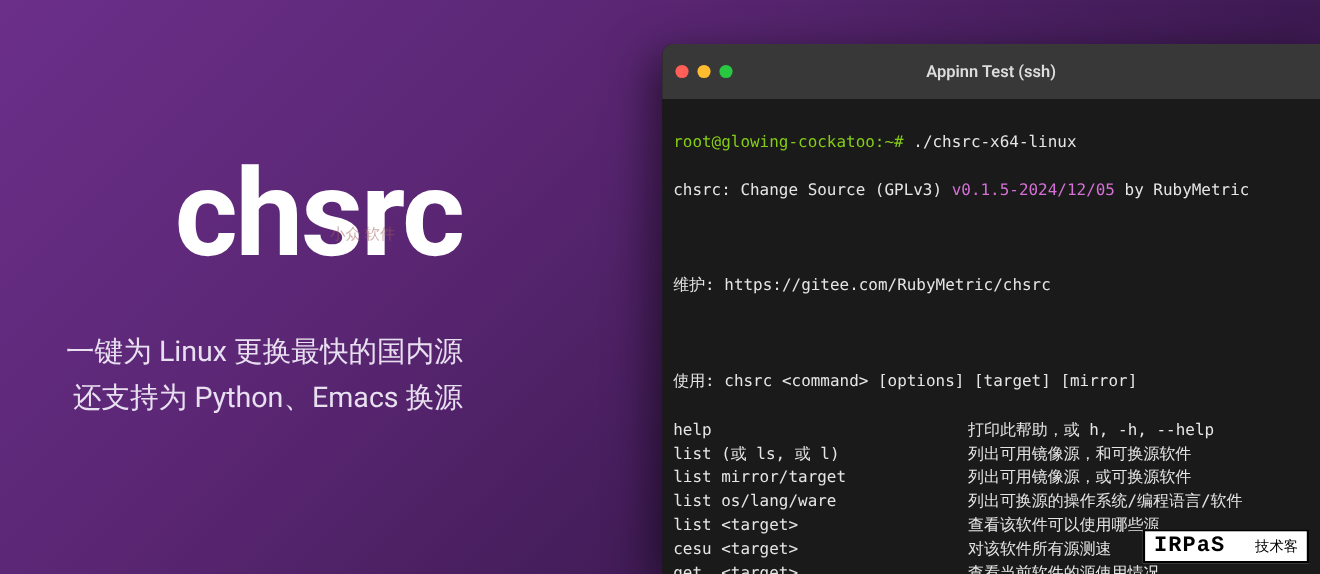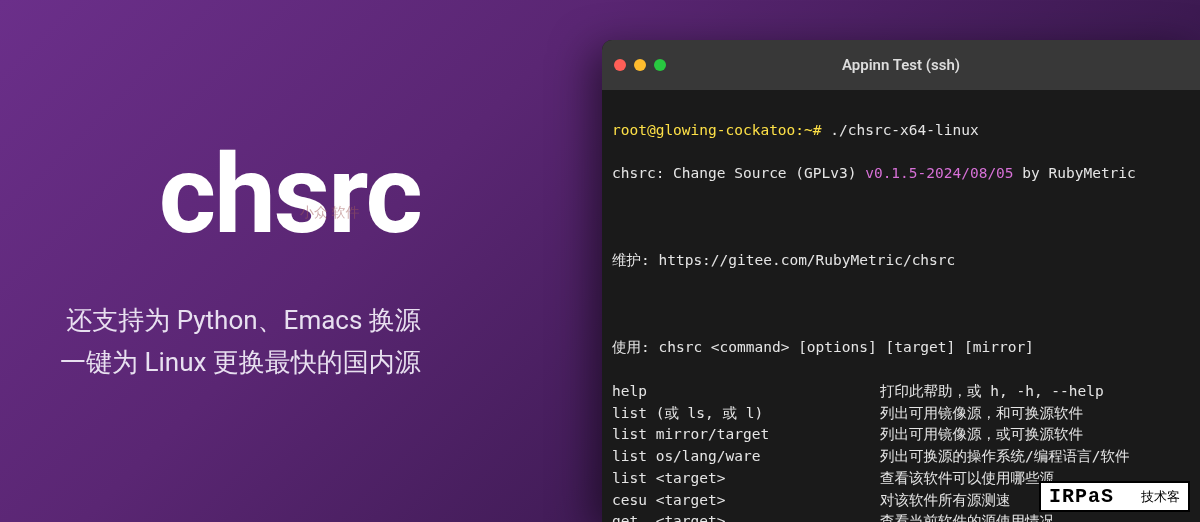--- a/index.html
+++ b/index.html
@@ -79,21 +79,21 @@
   }
   .terminal-body {
     padding: 8px 10px;
     font-family: "SF Mono", Menlo, Monaco, Consolas, monospace;
     font-size: 14.5px;
     line-height: 1.5;
     color: #e5e5e5;
     white-space: pre;
     overflow: hidden;
   }
-  .prompt-user { color: #fde047; }
+  .prompt-user { color: #84cc16; }
   .version-str { color: #d670d6; }
   .cmd-row { display: flex; gap: 28px; }
   .cmd-name { width: 240px; flex-shrink: 0; }
   .cmd-desc { }
   .blank-line { height: 1.5em; }
   .bottom-badge {
     position: absolute;
     right: 10px;
     bottom: 10px;
     background: #fff;
@@ -116,40 +116,40 @@
     color: #000;
     margin-left: 17px;
   }
 </style>
 </head>
 <body>
 
 <div class="left-panel">
   <div class="logo">chsrc</div>
   <div class="tagline">
+    <div>一键为 Linux 更换最快的国内源</div>
     <div>还支持为 Python、Emacs 换源</div>
-    <div>一键为 Linux 更换最快的国内源</div>
   </div>
 </div>
 
 <div class="watermark-appinn wm1">小众 软件</div>
 <div class="watermark-appinn wm2">小众 软件</div>
 
 <div class="terminal-window">
   <div class="titlebar">
     <div class="traffic-lights">
       <div class="tl tl-red"></div>
       <div class="tl tl-yellow"></div>
       <div class="tl tl-green"></div>
     </div>
     <div class="titlebar-title">Appinn Test (ssh)</div>
   </div>
   <div class="terminal-body">
 <div><span class="prompt-user">root@glowing-cockatoo:~# </span><span>./chsrc-x64-linux</span></div>
-<div><span>chsrc: Change Source (GPLv3) </span><span class="version-str">v0.1.5-2024/08/05</span><span> by RubyMetric</span></div>
+<div><span>chsrc: Change Source (GPLv3) </span><span class="version-str">v0.1.5-2024/12/05</span><span> by RubyMetric</span></div>
 <div class="blank-line"></div>
 <div><span>维护: </span><span>https://gitee.com/RubyMetric/chsrc</span></div>
 <div class="blank-line"></div>
 <div><span>使用: </span><span>chsrc &lt;command&gt; [options] [target] [mirror]</span></div>
 <div id="cmd-list"><div class="cmd-row"><span class="cmd-name">help</span><span class="cmd-desc">打印此帮助，或 h, -h, --help</span></div><div class="cmd-row"><span class="cmd-name">list (或 ls, 或 l)</span><span class="cmd-desc">列出可用镜像源，和可换源软件</span></div><div class="cmd-row"><span class="cmd-name">list mirror/target</span><span class="cmd-desc">列出可用镜像源，或可换源软件</span></div><div class="cmd-row"><span class="cmd-name">list os/lang/ware</span><span class="cmd-desc">列出可换源的操作系统/编程语言/软件</span></div><div class="cmd-row"><span class="cmd-name">list &lt;target&gt;</span><span class="cmd-desc">查看该软件可以使用哪些源</span></div><div class="cmd-row"><span class="cmd-name">cesu &lt;target&gt;</span><span class="cmd-desc">对该软件所有源测速</span></div><div class="cmd-row"><span class="cmd-name">get  &lt;target&gt;</span><span class="cmd-desc">查看当前软件的源使用情况</span></div><div class="cmd-row"><span class="cmd-name">set  &lt;target&gt;</span><span class="cmd-desc">换源，自动测速后挑选最快源</span></div></div>
 
 
 
   </div>
 </div>

